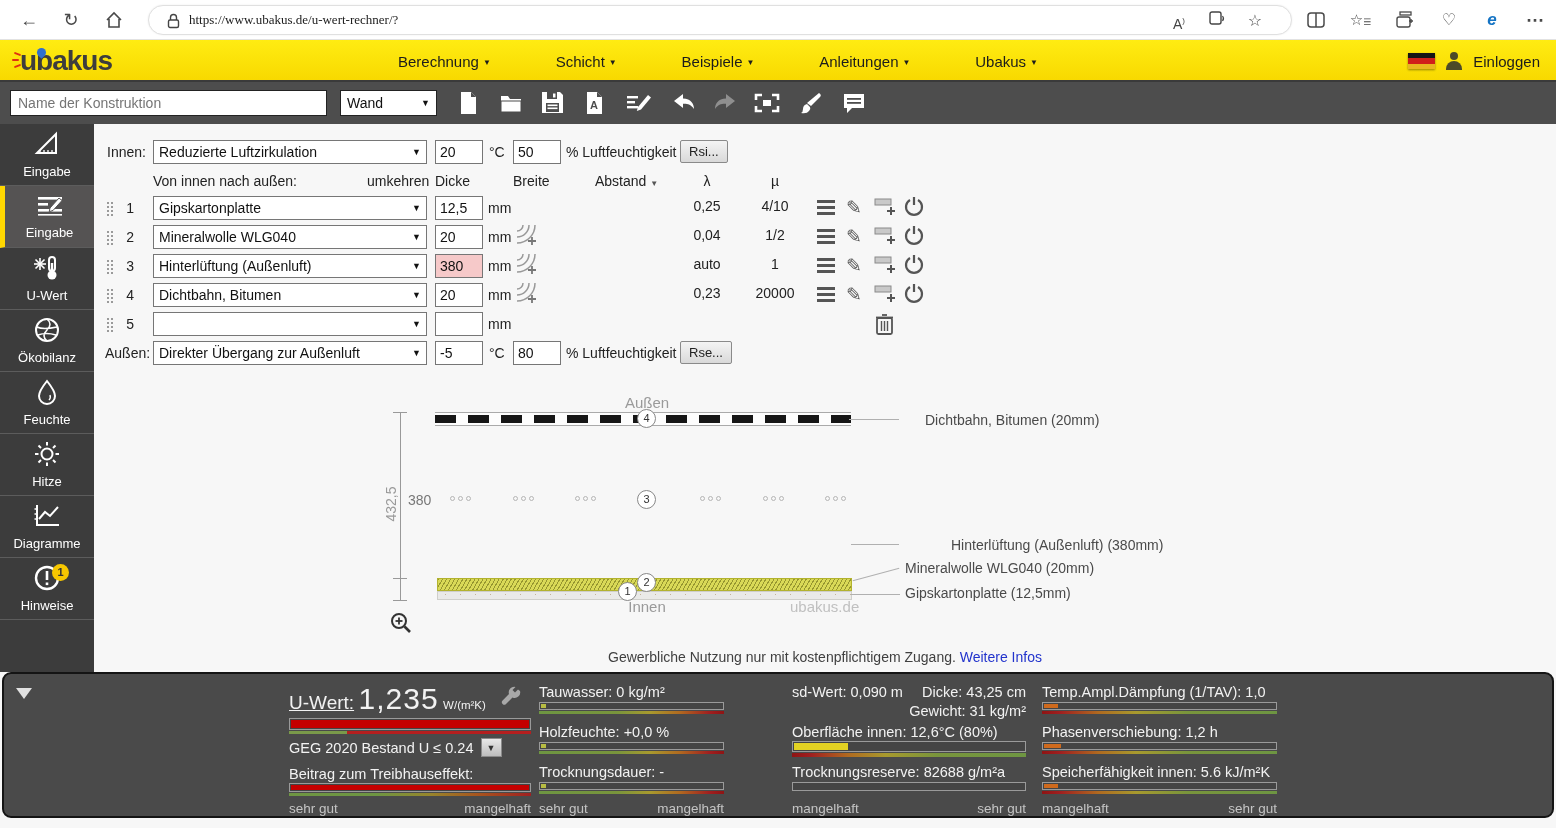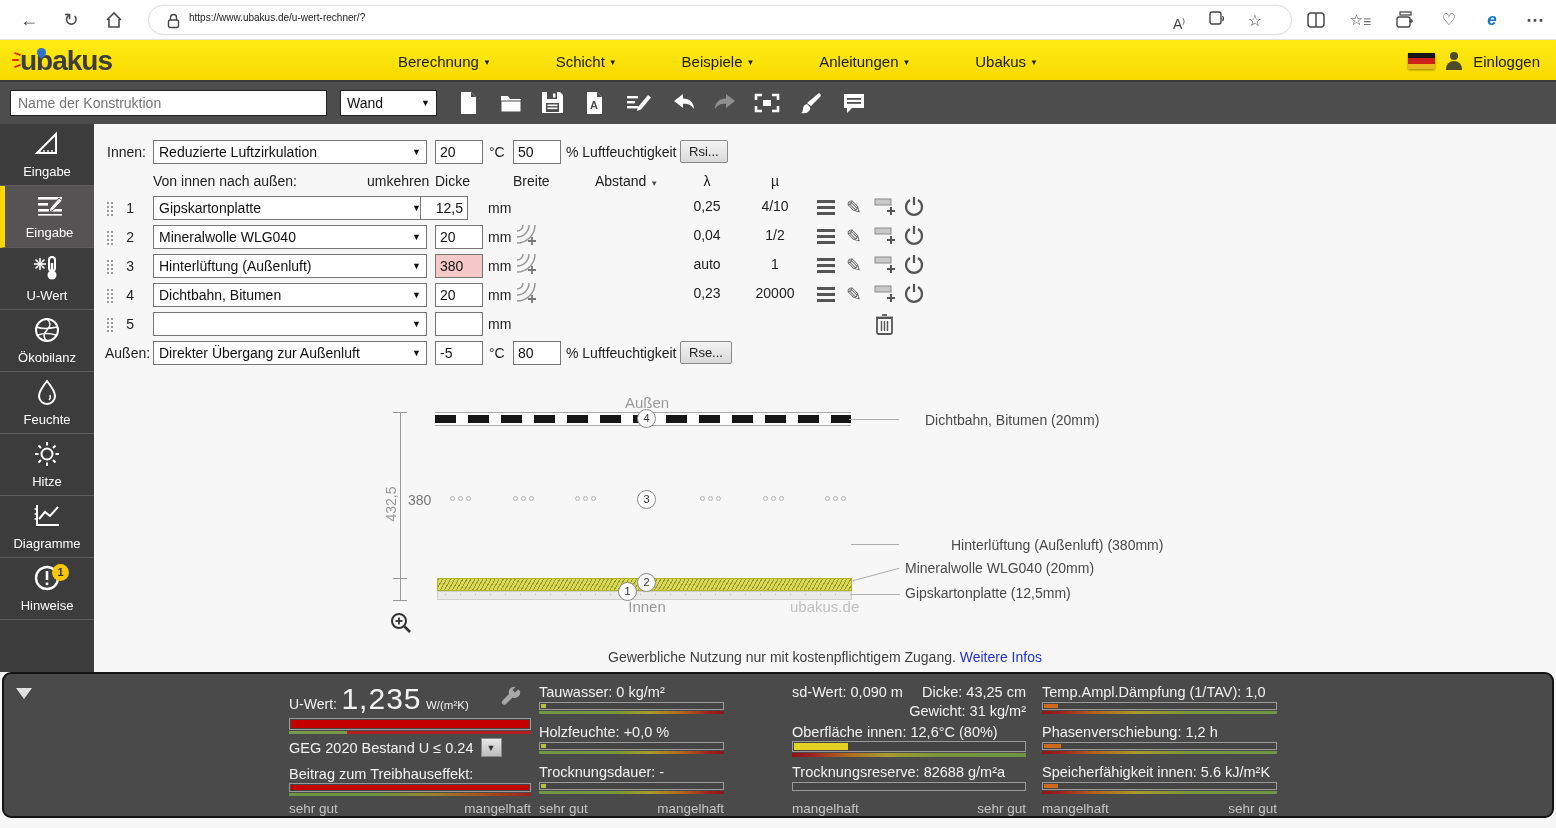--- a/index.html
+++ b/index.html
@@ -3,21 +3,21 @@
 <meta charset="utf-8">
 <style>
   * { margin:0; padding:0; box-sizing:border-box; }
   html,body { width:1556px; height:828px; font-family:"Liberation Sans", sans-serif; background:#ededed; }
   #app { position:relative; width:1556px; height:828px; overflow:hidden; background:#f7f7f7; }
 
   
   .browser-bar { position:absolute; left:0; top:0; width:1556px; height:40px; background:#ffffff; border-bottom:1px solid #e2e2e2; }
   .bicon { position:absolute; top:7px; width:26px; height:26px; color:#4a4a4a; font-size:18px; line-height:26px; text-align:center; cursor:pointer; }
   .url-pill { position:absolute; left:148px; top:5px; width:1144px; height:30px; border:1px solid #e0e0e0; border-radius:15px; background:#fff; box-shadow:0 0 2px rgba(0,0,0,0.08); }
-  .url-text { position:absolute; left:40px; top:6px; font-size:10px; color:#1b1b1b; }
+  .url-text { position:absolute; left:40px; top:6px; font-size:13px; color:#1b1b1b;font-family:Liberation Serif, serif; }
   .pill-icon { position:absolute; top:4px; width:24px; height:22px; color:#444; font-size:15px; line-height:22px; text-align:center; cursor:pointer; }
 
   
   .app-header { position:absolute; left:0; top:40px; width:1556px; height:42px; background:linear-gradient(#ffec12, #f8d900); border-bottom:2px solid #3a3a3a; }
   .logo { position:absolute; left:20px; top:5px; cursor:pointer; }
   .logo-text { font-size:28px; font-weight:bold; color:#3d3d3d; letter-spacing:-1px; }
   .logo-drop { position:absolute; left:17px; top:3px; width:9px; height:9px; background:#2f6fd0; border-radius:50% 50% 50% 0; transform:rotate(-45deg); }
   .logo-ray { position:absolute; width:7px; height:2px; background:#e03010; border-radius:1px; }
   .main-nav { position:absolute; left:398px; top:0; width:640px; height:42px; display:flex; justify-content:space-between; align-items:center; }
   .nav-item { font-size:15px; color:#1c1c1c; cursor:pointer; white-space:nowrap; }
@@ -338,21 +338,21 @@
     <span class="hdr" style="left:593px;top:49px;width:40px;text-align:center;">λ</span>
     <span class="hdr" style="left:661px;top:49px;width:40px;text-align:center;">µ</span>
 
     <div>
       <div class="drag-handle" style="left:12px;top:77px;"></div>
       <span class="rownum" style="left:24px;top:76px;">1</span>
       <div class="fselect" style="left:59px;top:72px;width:274px;">
           <span>Gipskartonplatte</span>
           <span class="caret">▼</span>
         </div>
-      <input class="finput" style="left: 326px; top: 72px; text-align: right;" value="12,5">
+      <input class="finput" style="left: 341px; top: 72px;" value="12,5">
       <span class="flabel" style="left:394px;top:76px;">mm</span>
       <span class="lam" style="left:593px;top:74px;width:40px;">0,25</span>
       <span class="mu" style="left:647px;top:74px;width:68px;">4/10</span>
       <div class="rowico" style="left:722px;top:74px;"><svg width="20" height="18" viewBox="0 0 20 18">
             <rect x="1" y="2" width="18" height="3" fill="#555"></rect>
             <rect x="1" y="8" width="18" height="3" fill="#555"></rect>
             <rect x="1" y="14" width="18" height="3" fill="#555"></rect>
           </svg></div>
       <div class="rowico" style="left:752px;top:72px;font-size:19px;color:#555;">✎</div>
       <div class="rowico" style="left:780px;top:72px;"><svg width="22" height="22" viewBox="0 0 22 22">
@@ -567,21 +567,21 @@
     <div style="position:absolute;left:0;top:525px;width:100%;text-align:center;font-size:14px;">
       <span style="color:#404040;">Gewerbliche Nutzung nur mit kostenpflichtigem Zugang.</span>
       <span class="link">Weitere Infos</span>
     </div>
   </div>
 
   <div class="bottom-panel">
     <div class="collapse-tri"></div>
 
     <div style="position:absolute;left:285px;top:8px;color:#f2f2f2;">
-      <span style="font-size:14px;">U-Wert:</span>
+      <span style="font-size:19px;text-decoration:underline;">U-Wert:</span>
       <span style="font-size:30px;letter-spacing:1px;">1,235</span>
       <span style="font-size:11.5px;">W/(m²K)</span>
     </div>
     <div style="position:absolute;left:496px;top:12px;cursor:pointer;">
       <svg width="22" height="22" viewBox="0 0 22 22">
           <path d="M20 5 a5.5 5.5 0 0 1 -7.5 6.5 L6 18 a2.4 2.4 0 0 1 -3.4 -3.4 L9 8 A5.5 5.5 0 0 1 15.5 1 L12.5 4 L15 6.5 L18 3.5 Z" fill="#a8a8a8"></path>
         </svg>
     </div>
     <div class="gauge" style="left:285px;top:44px;width:242px;">
       <div class="g-track big">

